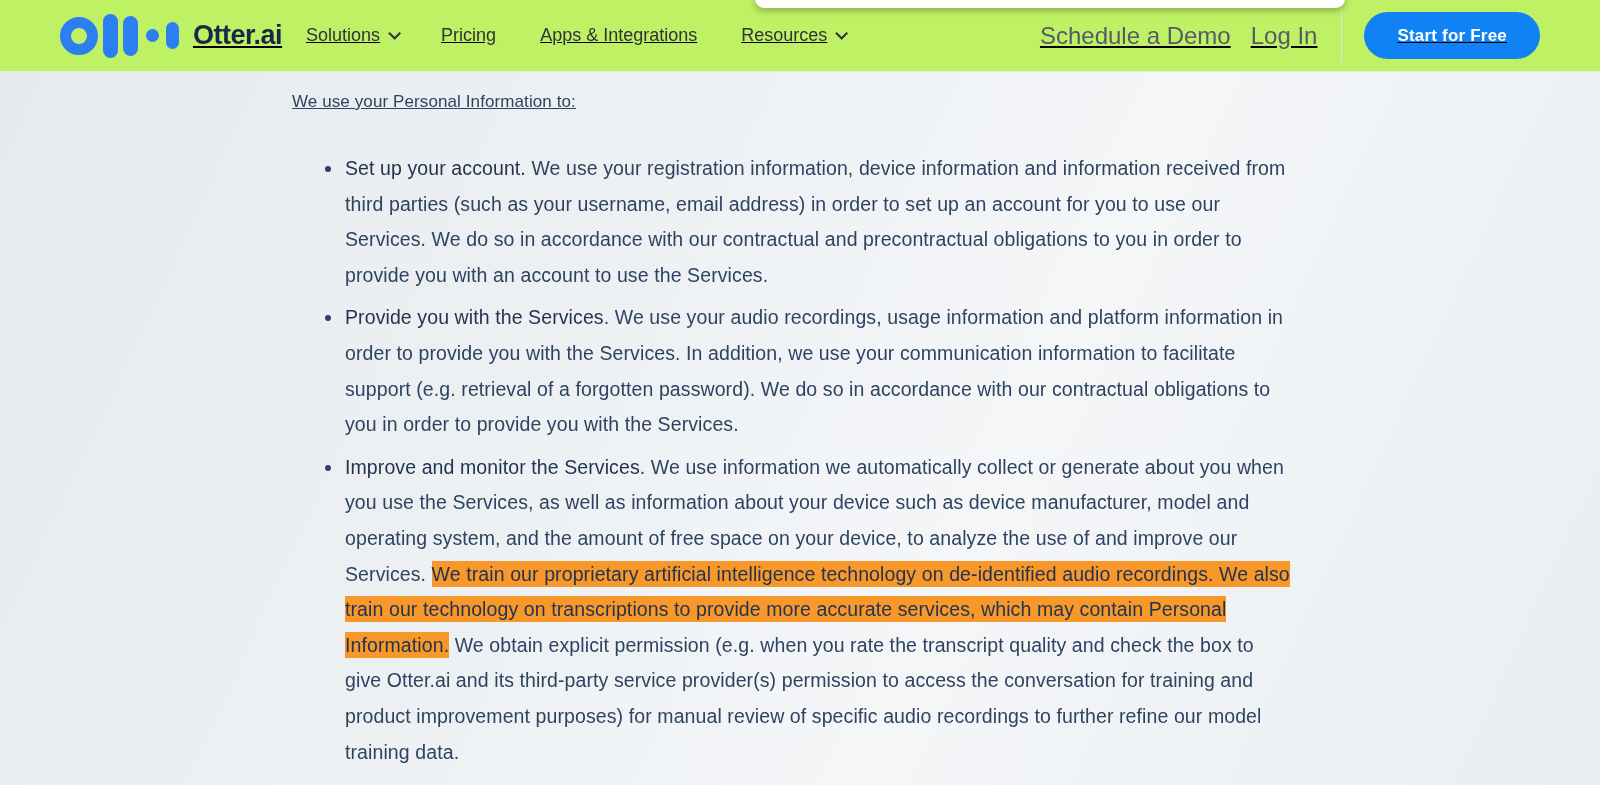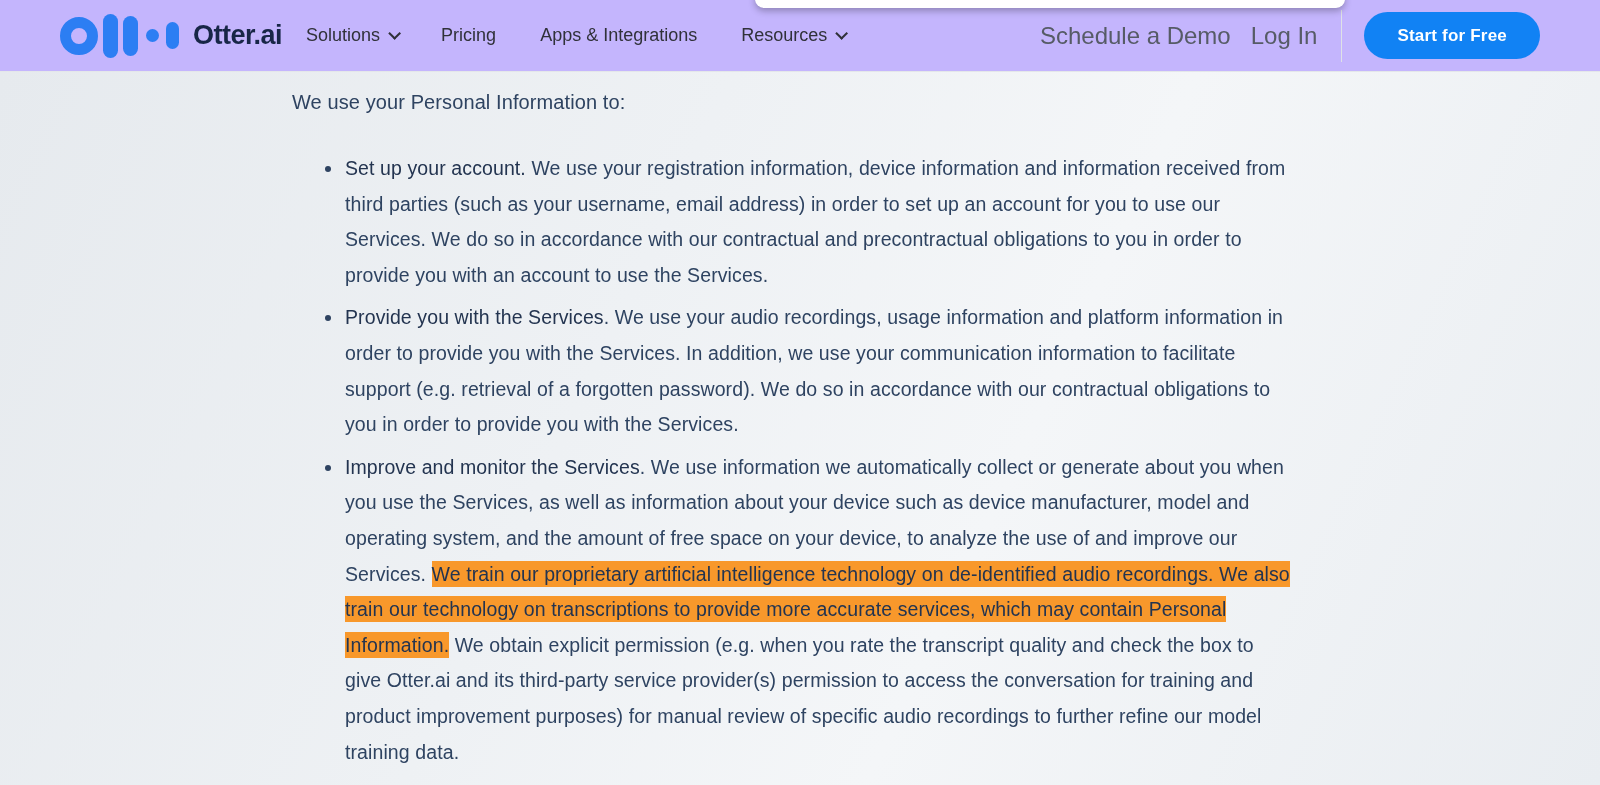--- a/index.html
+++ b/index.html
@@ -6,26 +6,27 @@
   html, body { width: 1600px; height: 785px; overflow: hidden; }
   body {
     font-family: "Liberation Sans", "DejaVu Sans", sans-serif;
     background: #eef1f4;
   }
 
   
   .header {
     position: relative;
     height: 72px;
-    background: #c4b5fd;
+    background: #bef264;
     display: flex;
     align-items: center;
     padding: 0 60px 0 60px;
     border-bottom: 1px solid #e4e7ea;
     z-index: 2;
+    text-decoration: underline;
   }
   .top-overlay {
     position: absolute;
     top: -6px;
     left: 755px;
     width: 590px;
     height: 14px;
     background: #ffffff;
     border-radius: 0 0 9px 9px;
     box-shadow: 0 3px 7px rgba(0,0,0,0.28);
@@ -78,24 +79,25 @@
   }
 
   
   .content {
     position: relative;
     height: 713px;
     background: linear-gradient(115deg, #e6eaee 0%, #eef1f4 38%, #f4f6f8 62%, #e9edf1 100%);
     padding: 15px 0 0 292px;
   }
   .intro {
-    font-size: 20px;
+    font-size: 17px;
     line-height: 30px;
     color: #2e4361;
     letter-spacing: 0.1px;
+    text-decoration: underline;
   }
   .bullet-list {
     list-style: none;
     margin-top: 34px;
     padding-left: 53px;
     max-width: 999px;
   }
   .bullet-item {
     position: relative;
     font-size: 19.5px;

